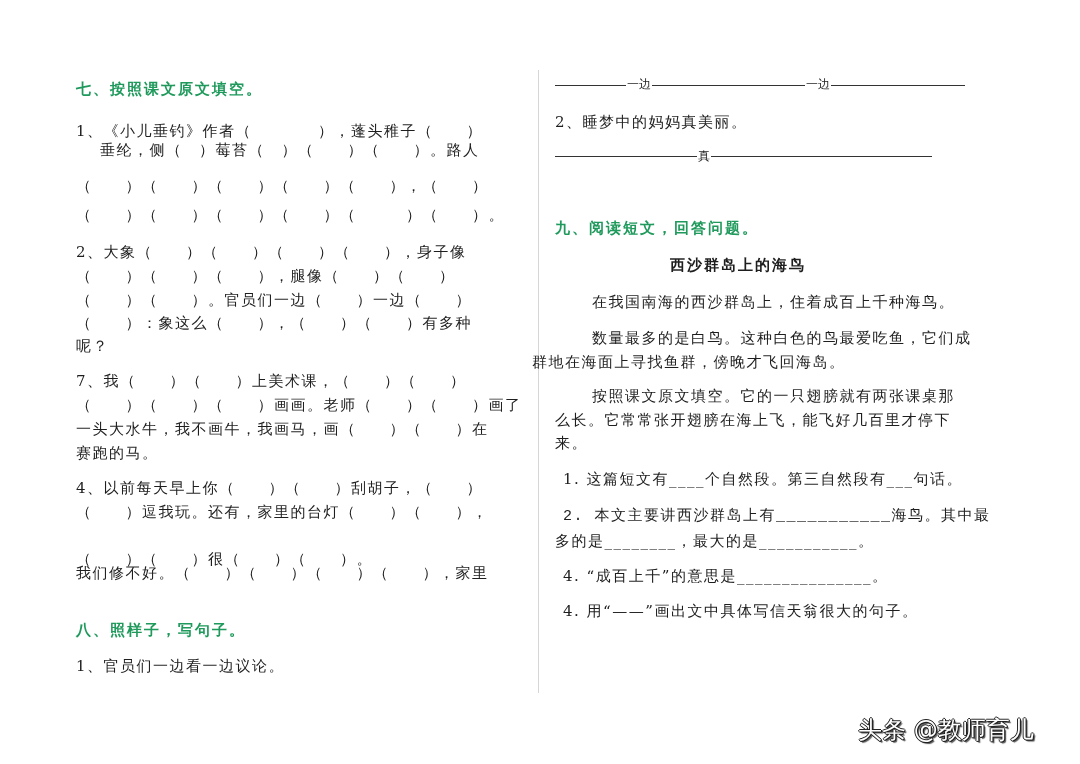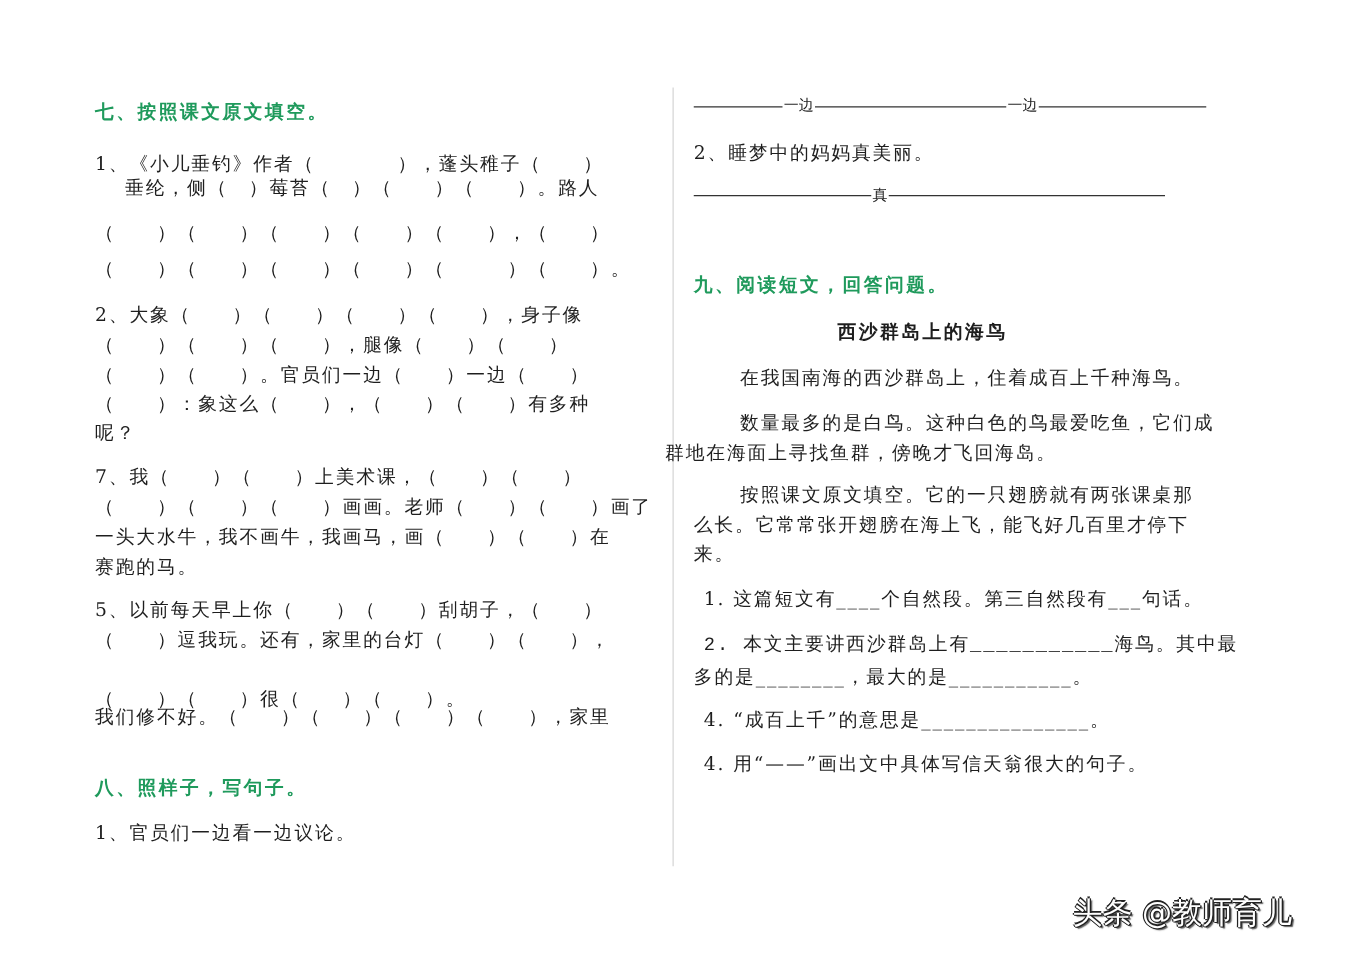--- a/index.html
+++ b/index.html
@@ -47,21 +47,21 @@
   </div>
 
   <div>
     <div class="line" style="left:76px;top:371px;">7、我（　　）（　　）上美术课，（　　）（　　）</div>
     <div class="line" style="left:76px;top:395px;">（　　）（　　）（　　）画画。老师（　　）（　　）画了</div>
     <div class="line" style="left:76px;top:419px;">一头大水牛，我不画牛，我画马，画（　　）（　　）在</div>
     <div class="line" style="left:76px;top:443px;">赛跑的马。</div>
   </div>
 
   <div>
-    <div class="line" style="left:76px;top:478px;">5、以前每天早上你（　　）（　　）刮胡子，（　　）</div>
+    <div class="line" style="left:76px;top:478px;">4、以前每天早上你（　　）（　　）刮胡子，（　　）</div>
     <div class="line" style="left:76px;top:502px;">（　　）逗我玩。还有，家里的台灯（　　）（　　），</div>
     <div class="line" style="left:76px;top:526px;margin-top:37px;">我们修不好。（　　）（　　）（　　）（　　），家里</div>
     <div class="line" style="left:76px;top:549px;">（　　）（　　）很（　　）（　　）。</div>
   </div>
 </div>
 
 <div>
   <div class="sec-title" style="left:76px;top:621px;">八、照样子，写句子。</div>
   <div class="line" style="left:76px;top:656px;">1、官员们一边看一边议论。</div>
 

